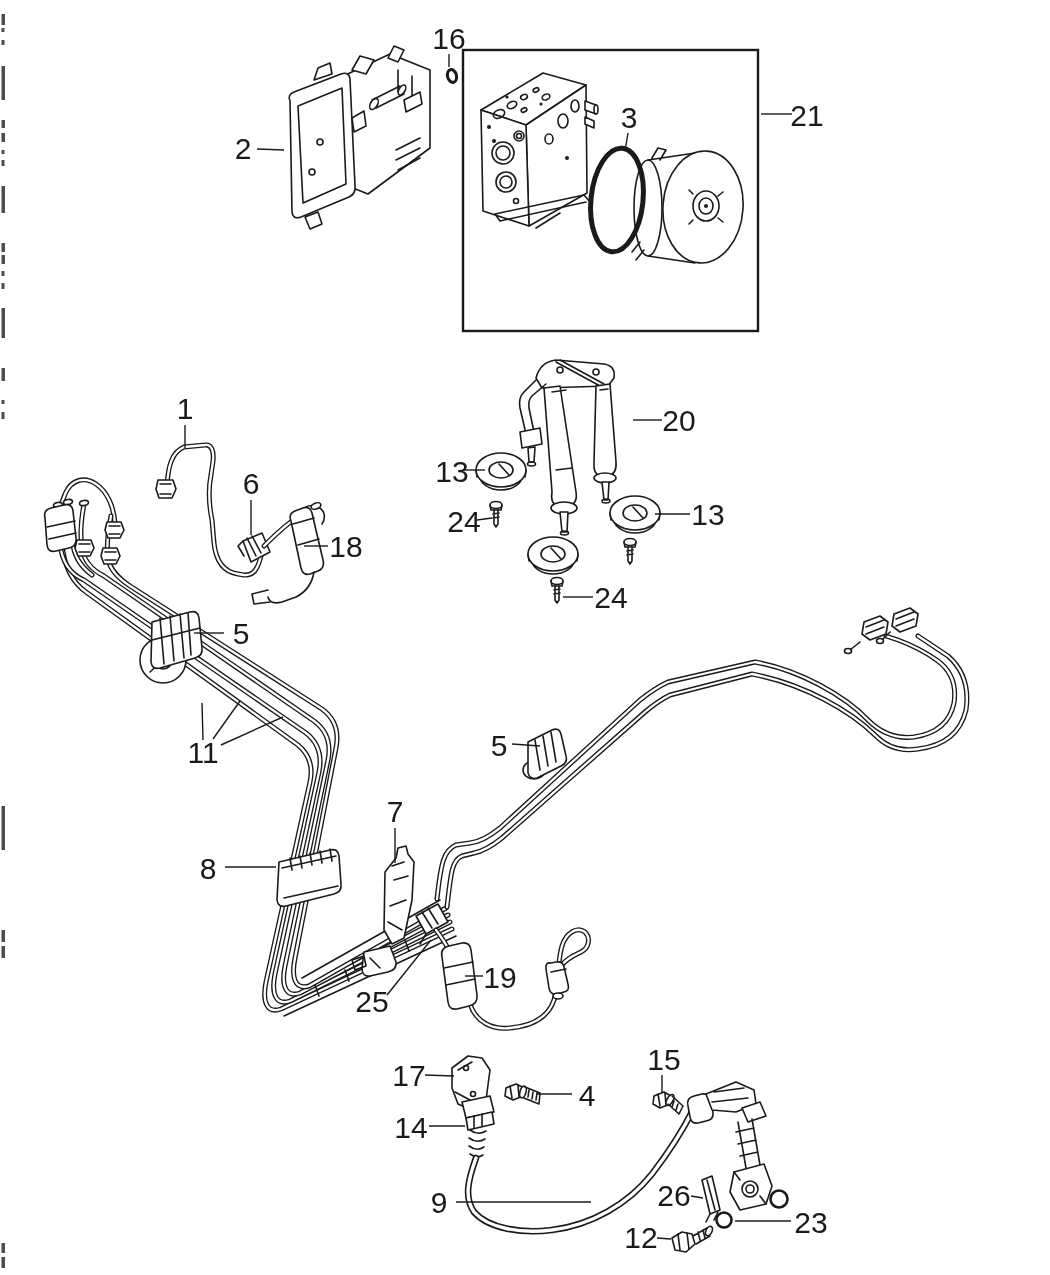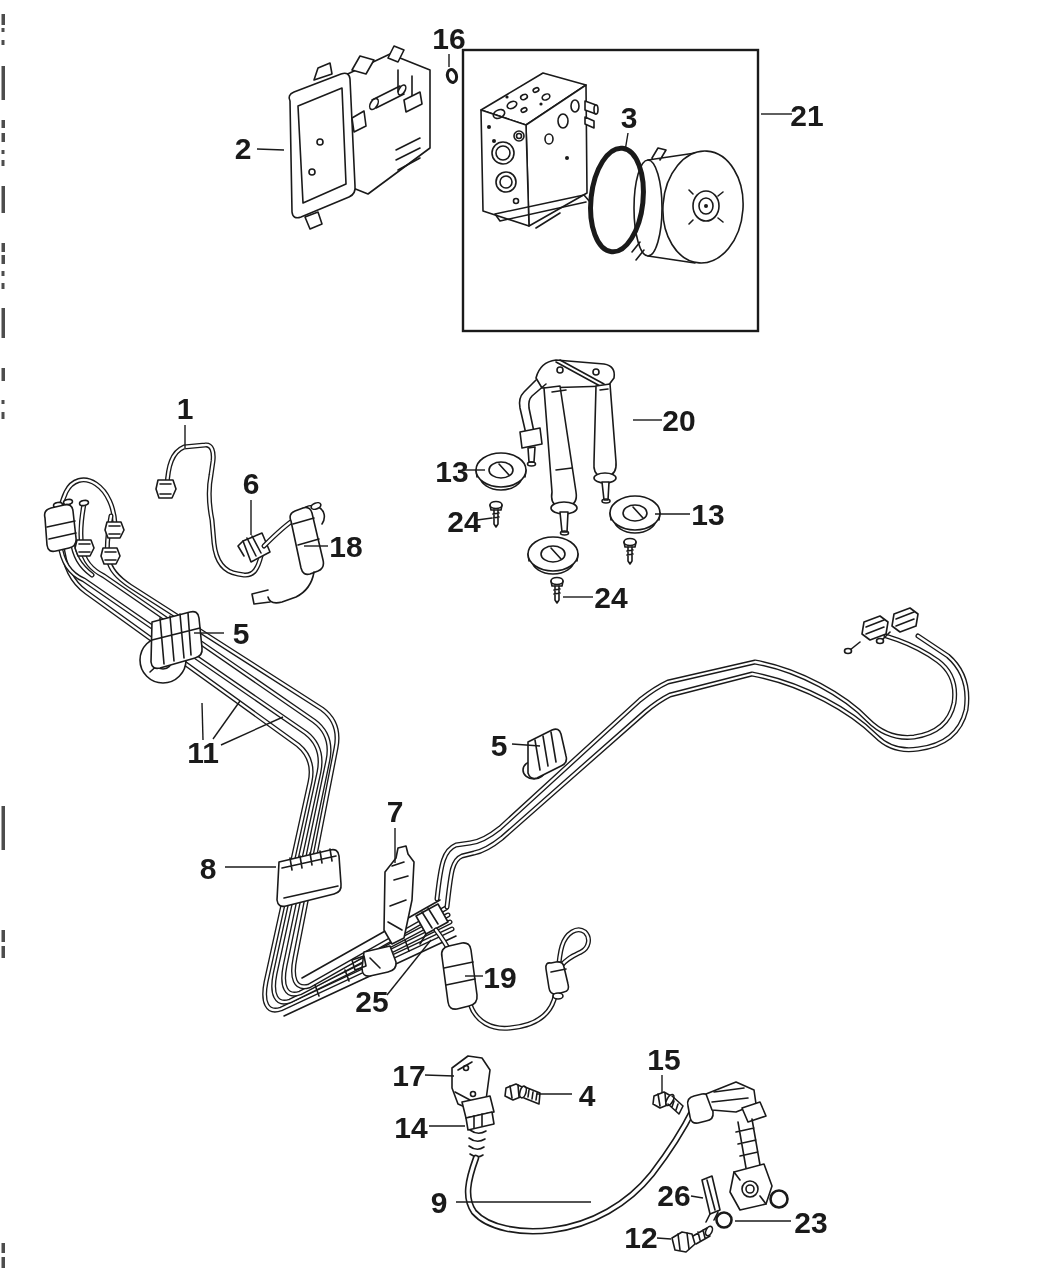--- a/index.html
+++ b/index.html
@@ -1,16 +1,16 @@
 <!DOCTYPE html>
 <html><head>
 <meta charset="utf-8">
 <style>
   html,body{margin:0;padding:0;background:#fff;}
-  .page{position:relative;width:1050px;height:1275px;background:#ffffff;overflow:hidden;font-weight:bold;}
+  .page{position:relative;width:1050px;height:1275px;background:#ffffff;overflow:hidden;}
   svg{display:block;}
   .ln{fill:none;stroke:#1a1a1a;stroke-width:1.6;stroke-linecap:round;stroke-linejoin:round;}
   .lnw{fill:#ffffff;stroke:#1a1a1a;stroke-width:1.6;stroke-linecap:round;stroke-linejoin:round;}
   .fill{fill:#1a1a1a;stroke:none;}
   .dbl{fill:none;stroke:#1a1a1a;stroke-width:5;stroke-linecap:round;stroke-linejoin:round;}
   .inner{fill:none;stroke:#ffffff;stroke-width:2.3;stroke-linecap:round;stroke-linejoin:round;}
   .dblh{fill:none;stroke:#1a1a1a;stroke-width:6.6;stroke-linecap:round;stroke-linejoin:round;}
   .innerh{fill:none;stroke:#ffffff;stroke-width:3.4;stroke-linecap:round;stroke-linejoin:round;}
   .oring{fill:none;stroke:#1a1a1a;stroke-width:5;}
   .box{fill:none;stroke:#1a1a1a;stroke-width:2.4;}

